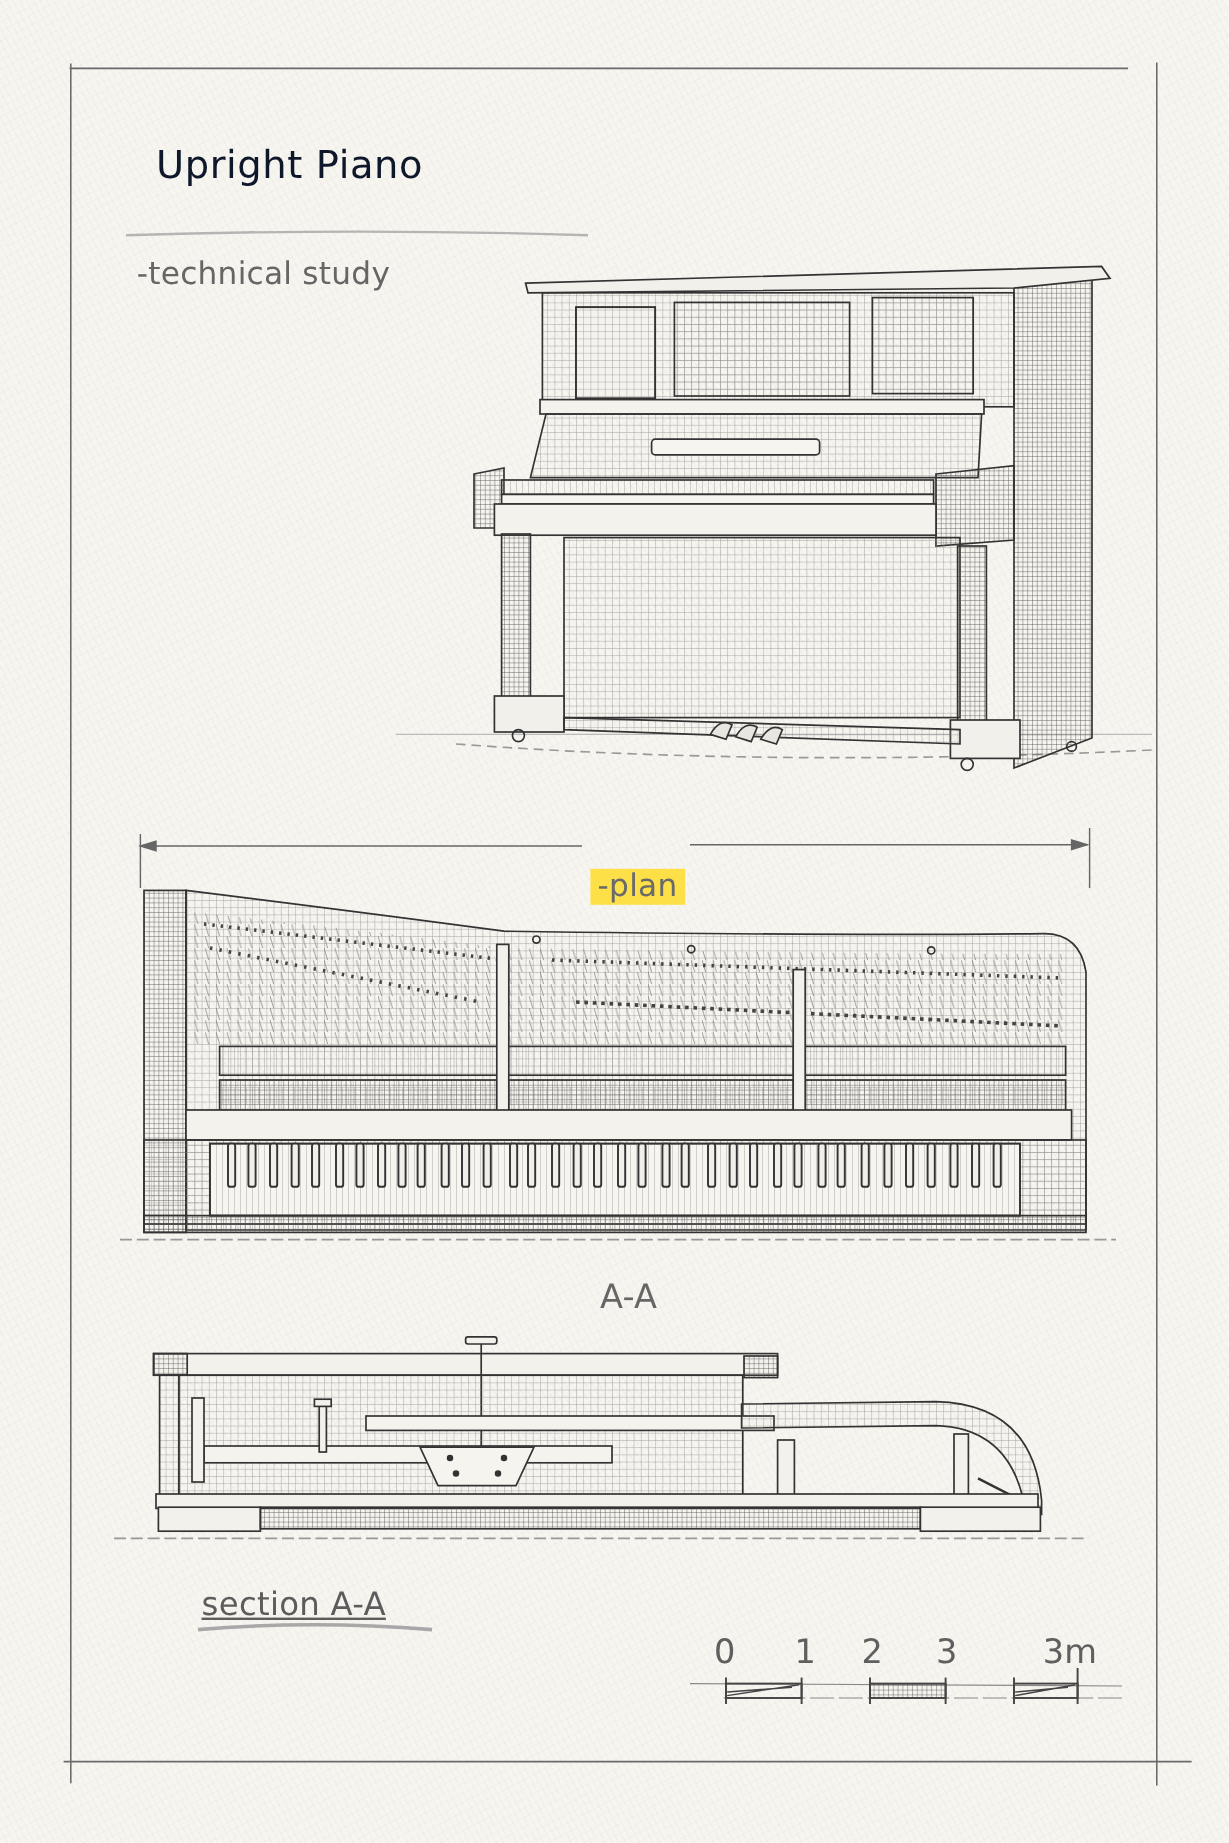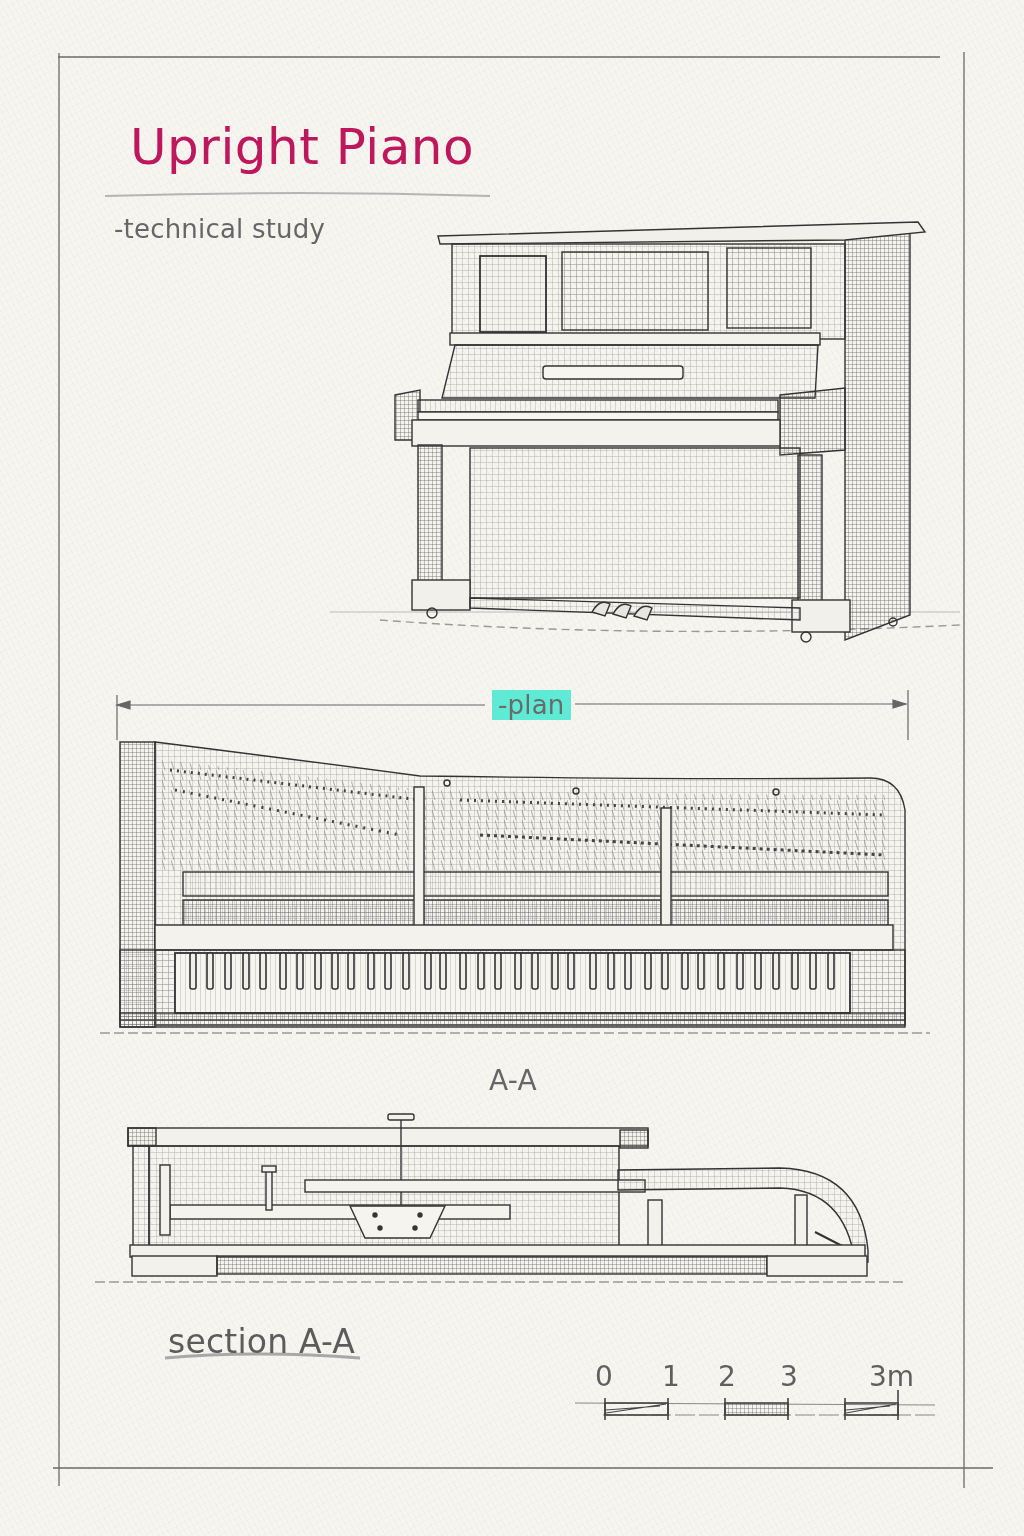--- a/index.html
+++ b/index.html
@@ -5,25 +5,25 @@
   html,body{margin:0;padding:0;}
   body{width:1024px;height:1536px;overflow:hidden;background:#f6f4ef;position:relative;
        font-family:"DejaVu Sans", sans-serif;color:#5a5a5a;}
   .paper{position:absolute;inset:0;
     background:
       repeating-linear-gradient(62deg, rgba(120,115,105,0.045) 0 1px, transparent 1px 5px),
       repeating-linear-gradient(-28deg, rgba(120,115,105,0.03) 0 1px, transparent 1px 7px),
       #f7f5f0;}
   svg.sheet{position:absolute;left:0;top:0;}
   .label{position:absolute;font-family:"DejaVu Sans", sans-serif;color:#616161;white-space:nowrap;letter-spacing:0.2px;}
-  .title{left:130px;top:118px;font-size:50px;font-weight:normal;color:#be185d;letter-spacing:0.5px;}
+  .title{left:130px;top:118px;font-size:32px;font-weight:normal;color:#0f172a;letter-spacing:0.5px;}
   .subtitle{left:114px;top:214px;font-size:26px;color:#666;}
-  .plan-label{left:492px;top:690px;font-size:26px;color:#6a6a6a;background:#5eead4;padding:0 6px;}
-  .aa-label{left:489px;top:1064px;font-size:28px;color:#666;}
-  .section-label{left:168px;top:1322px;font-size:33px;color:#5c5c5c;}
+  .plan-label{left:492px;top:724px;font-size:26px;color:#6a6a6a;background:#fde047;padding:0 6px;}
+  .aa-label{left:500px;top:1064px;font-size:28px;color:#666;}
+  .section-label{left:168px;top:1322px;font-size:27px;color:#5c5c5c;text-decoration:underline;}
   .scale-num{position:absolute;top:1360px;font-size:28px;color:#5f5f5f;}
 </style>
 </head>
 <body>
 
 <div class="paper"></div>
 
 <svg class="sheet" width="1024" height="1536" viewBox="0 0 1024 1536">
   <defs>
     <pattern id="hatch" width="6" height="6" patternUnits="userSpaceOnUse">

